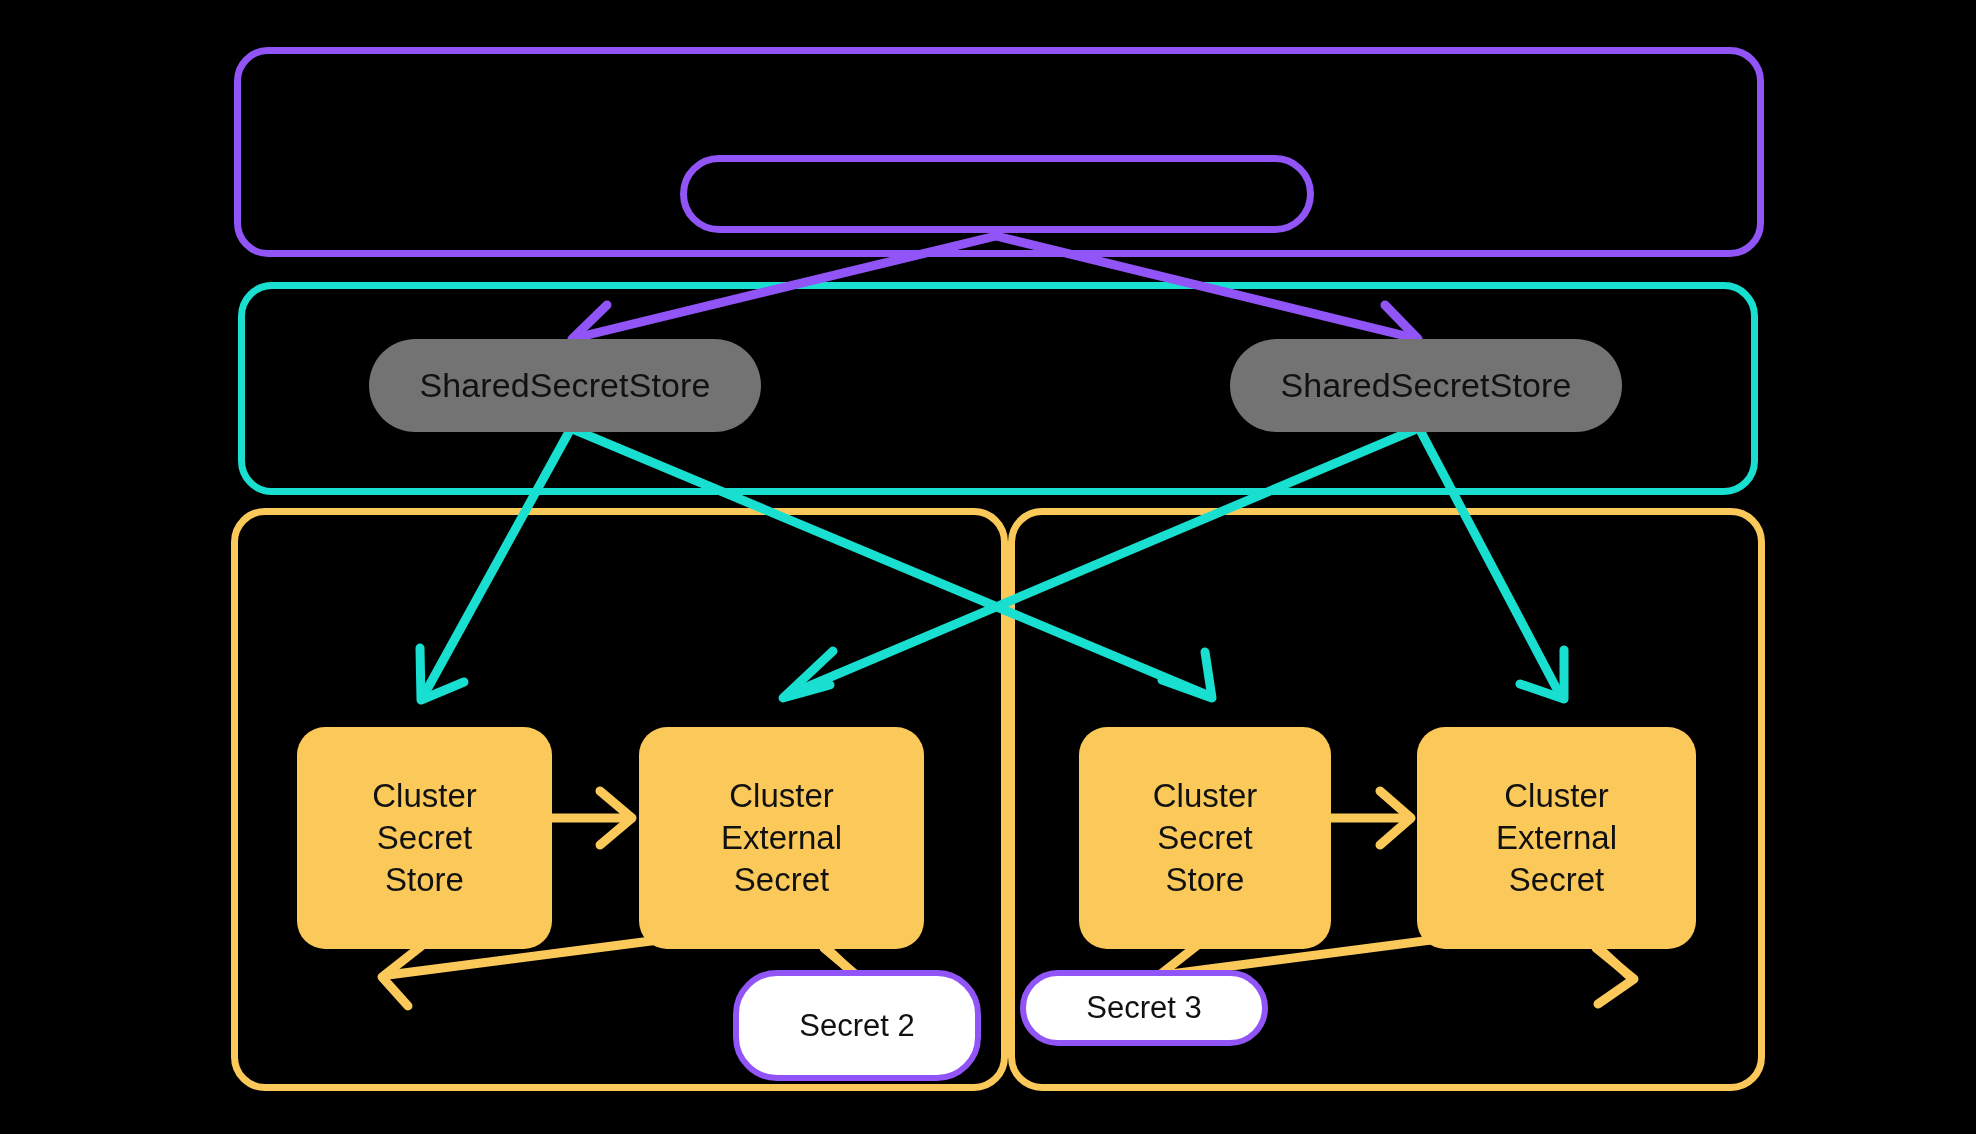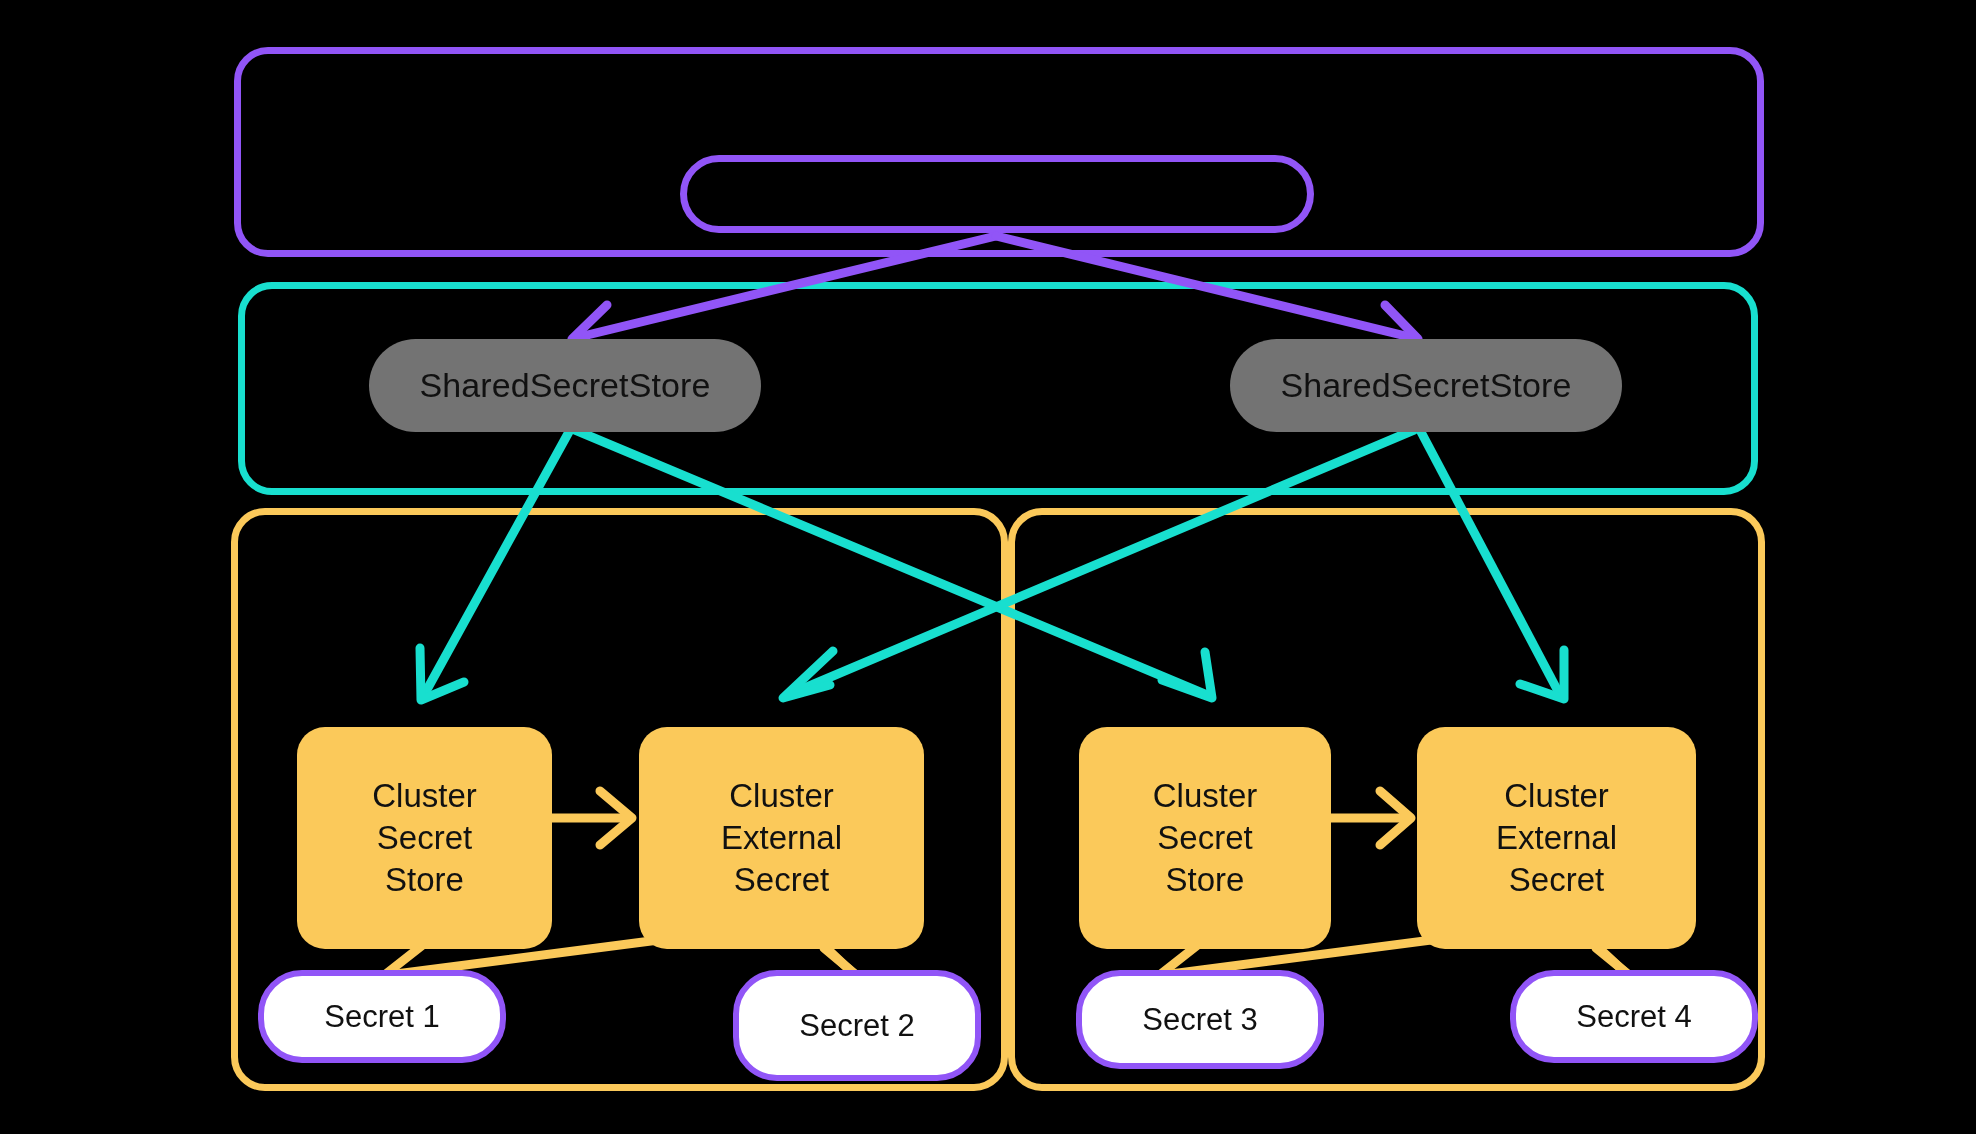--- a/index.html
+++ b/index.html
@@ -181,21 +181,19 @@
 Secret</div>
 
   <div class="node node-cluster" style="left:1079px; top:707px; width:252px; height:222px;">Cluster
 Secret
 Store</div>
 
   <div class="node node-cluster" style="left:1417px; top:707px; width:279px; height:222px;">Cluster
 External
 Secret</div>
 
-  <div class="node node-secret" style="left:258px; top:970px; width:248px; height:93px;">Secret 1</div>
 
   <div class="node node-secret" style="left:733px; top:970px; width:248px; height:111px;">Secret 2</div>
 
-  <div class="node node-secret" style="left:1076px; top:970px; width:248px; height:99px;">Secret 3</div>
+  <div class="node node-secret" style="left:1020px; top:970px; width:248px; height:76px;">Secret 3</div>
 
-  <div class="node node-secret" style="left:1510px; top:970px; width:248px; height:93px;">Secret 4</div>
 
 </div>
 
 </body></html>

